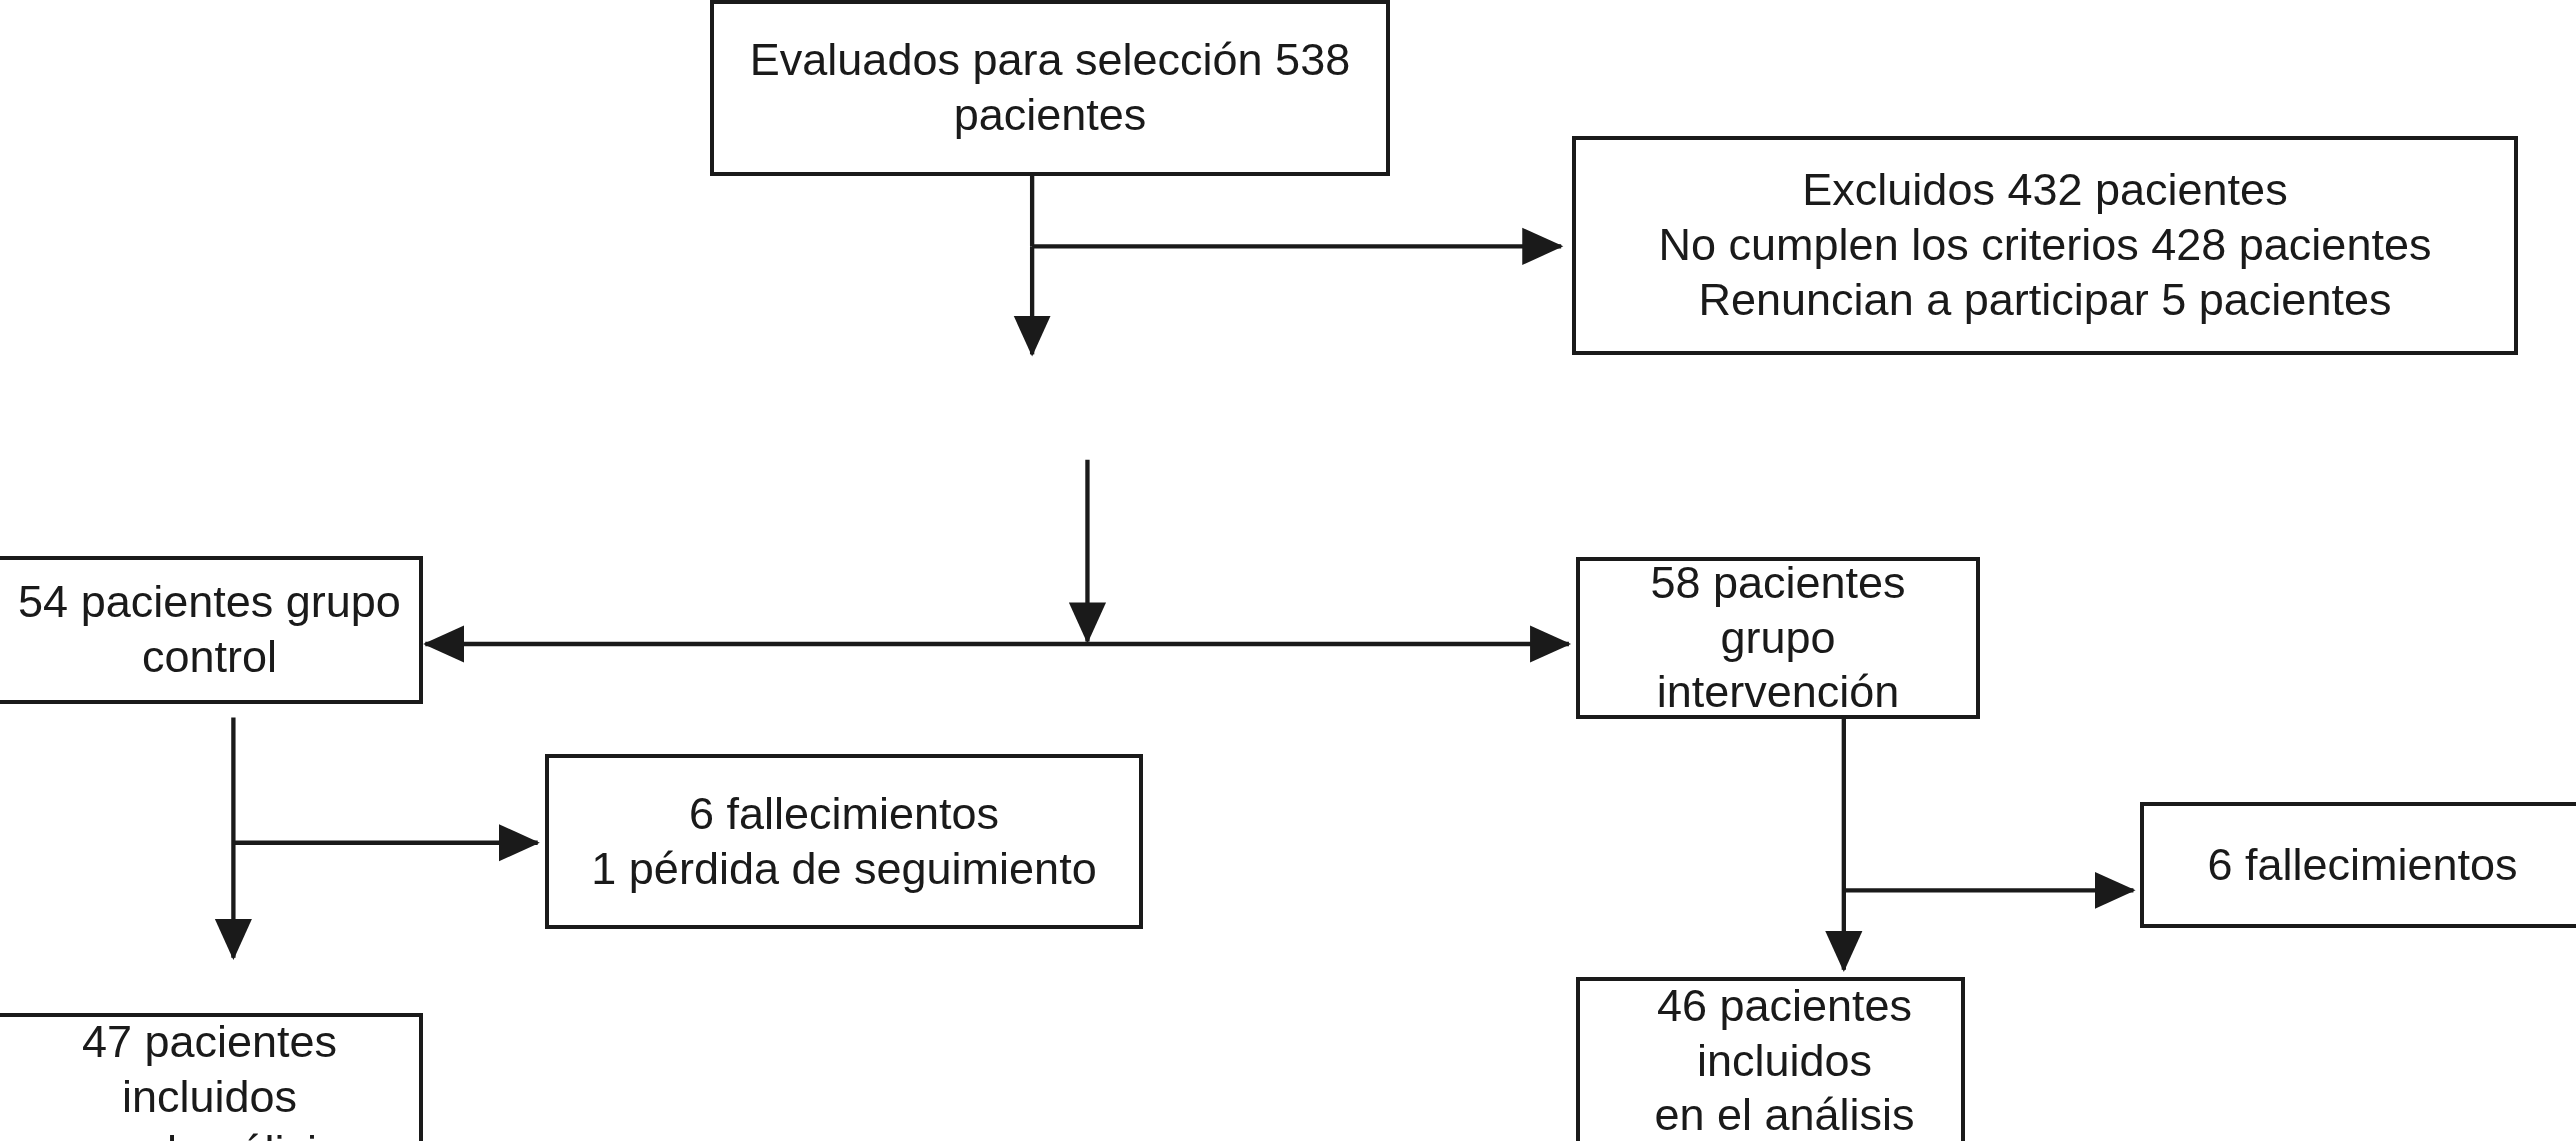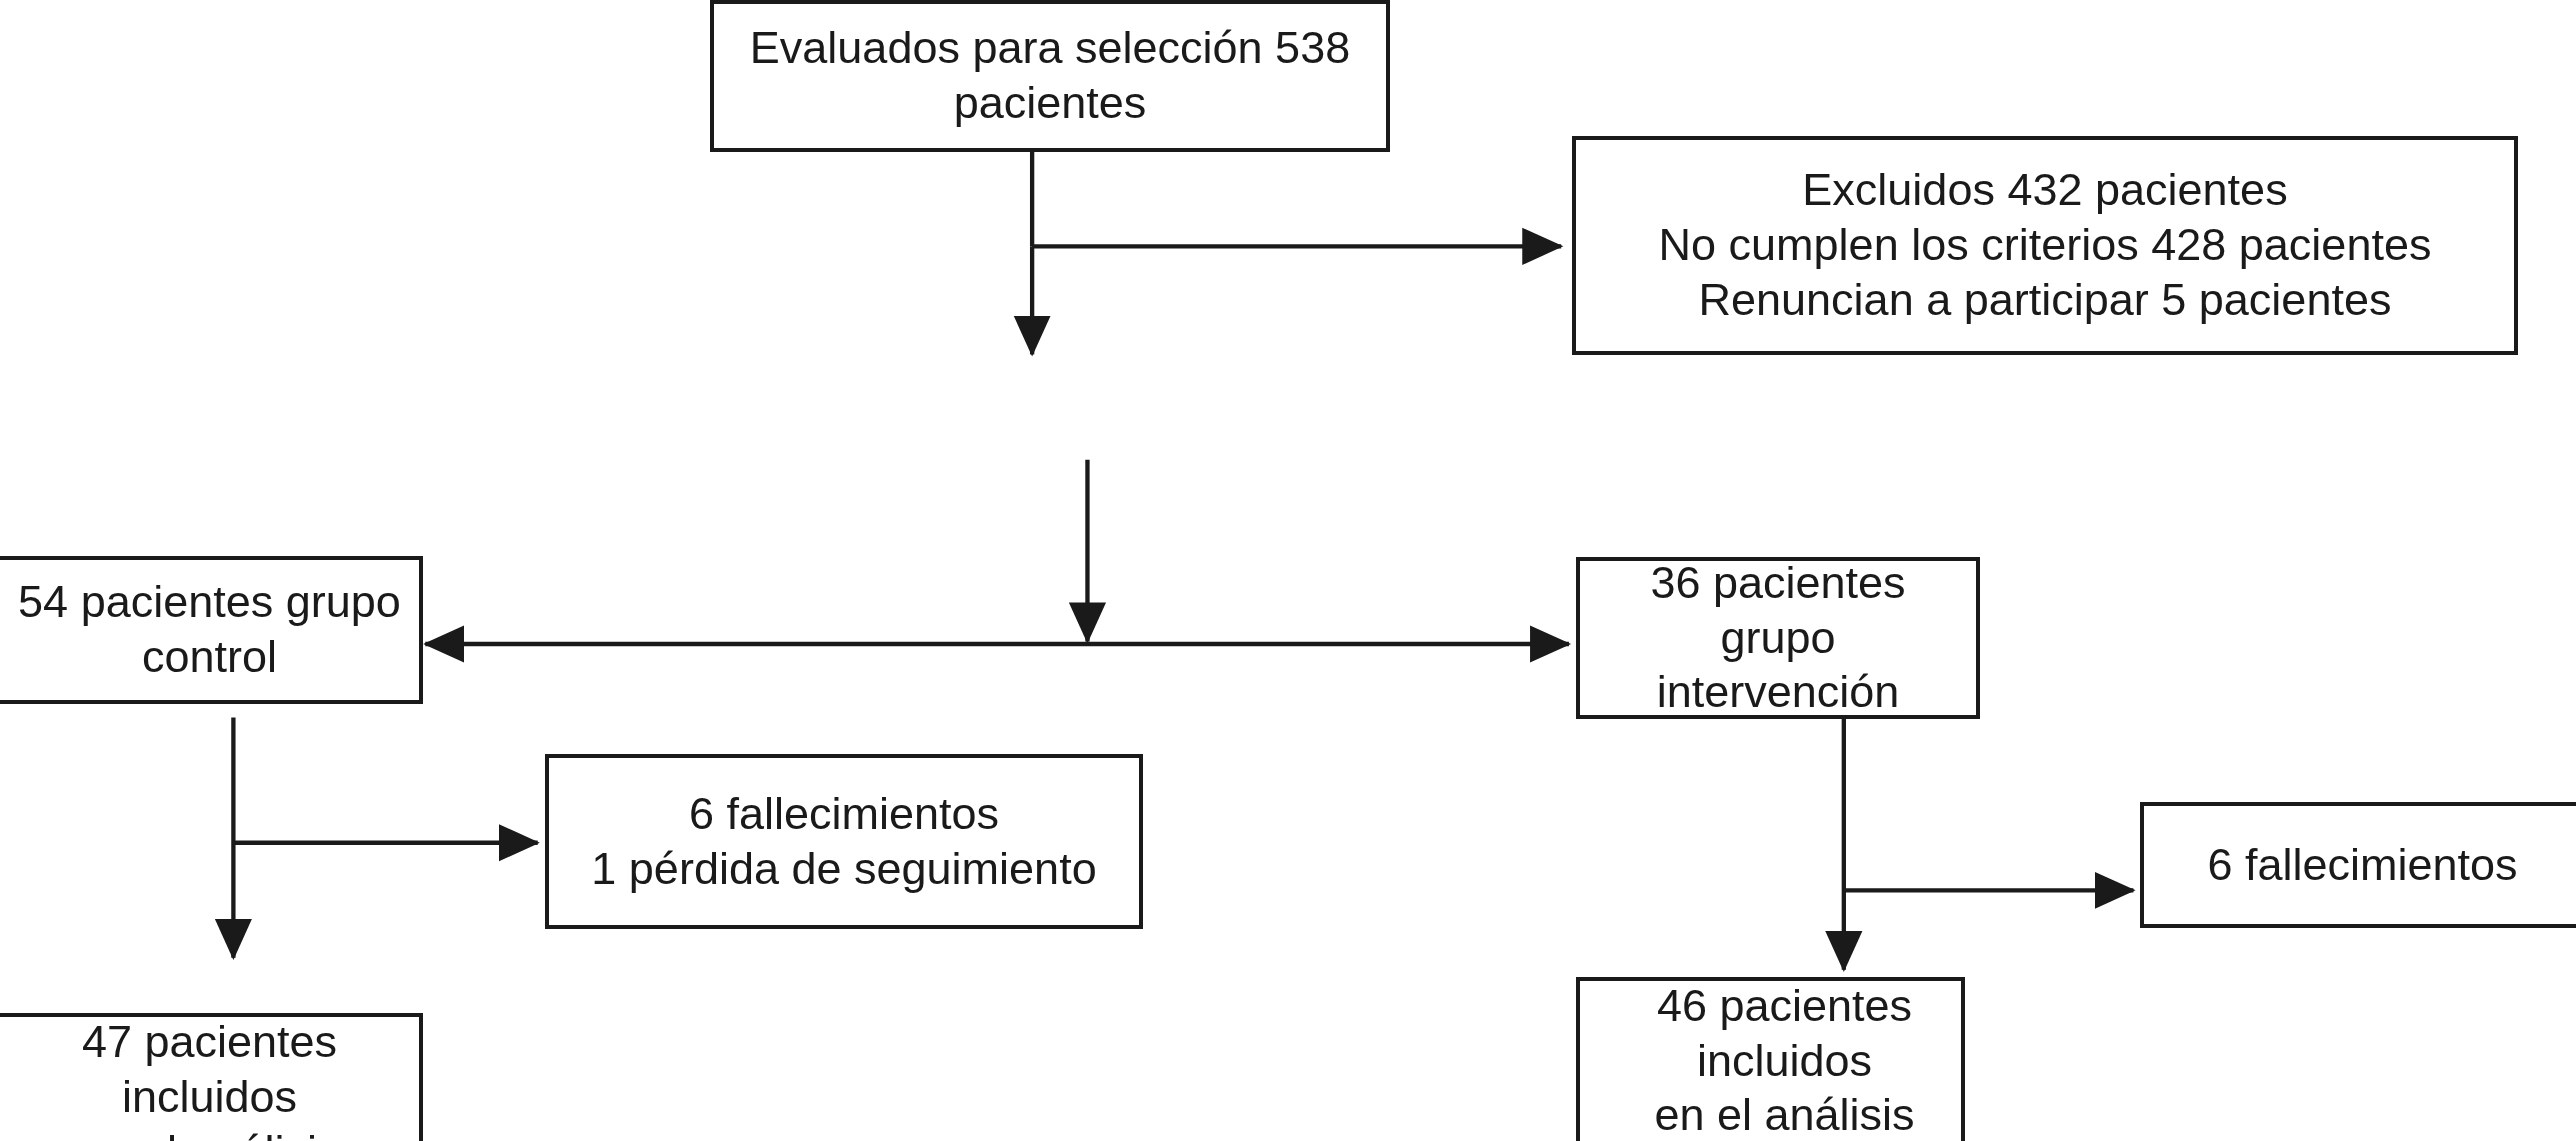--- a/index.html
+++ b/index.html
@@ -74,32 +74,32 @@
       <path d="M270,830 L270,1108" marker-end="url(#ah)"></path>
 
       <path d="M270,975 L622,975" marker-end="url(#ah)"></path>
 
       <path d="M2133,830 L2133,1122" marker-end="url(#ah)"></path>
 
       <path d="M2133,1030 L2468,1030" marker-end="url(#ah)"></path>
     </g>
   </svg>
 
-  <div class="node" style="left:710px; top:0px; width:680px; height:152px;">Evaluados para selección 538
+  <div class="node" style="left:710px; top:0px; width:680px; height:176px;">Evaluados para selección 538
 pacientes</div>
 
   <div class="node" style="left:1572px; top:136px; width:946px; height:219px;">Excluidos 432 pacientes
 No cumplen los criterios 428 pacientes
 Renuncian a participar 5 pacientes</div>
 
 
   <div class="node clip-left" style="left:0px; top:556px; width:423px; height:148px;text-align:center;">54 pacientes grupo
 control</div>
 
-  <div class="node" style="left:1576px; top:557px; width:404px; height:162px;">36 pacientes grupo
+  <div class="node" style="left:1576px; top:557px; width:404px; height:162px;">58 pacientes grupo
 intervención</div>
 
   <div class="node" style="left:545px; top:754px; width:598px; height:175px;">6 fallecimientos
 1 pérdida de seguimiento</div>
 
   <div class="node clip-right" style="left:2140px; top:802px; width:441px; height:126px;">6 fallecimientos</div>
 
   <div class="node clip-left" style="left:0px; top:965px; width:423px; height:169px;margin-top:48px;">47 pacientes incluidos
 en el análisis</div>
 

